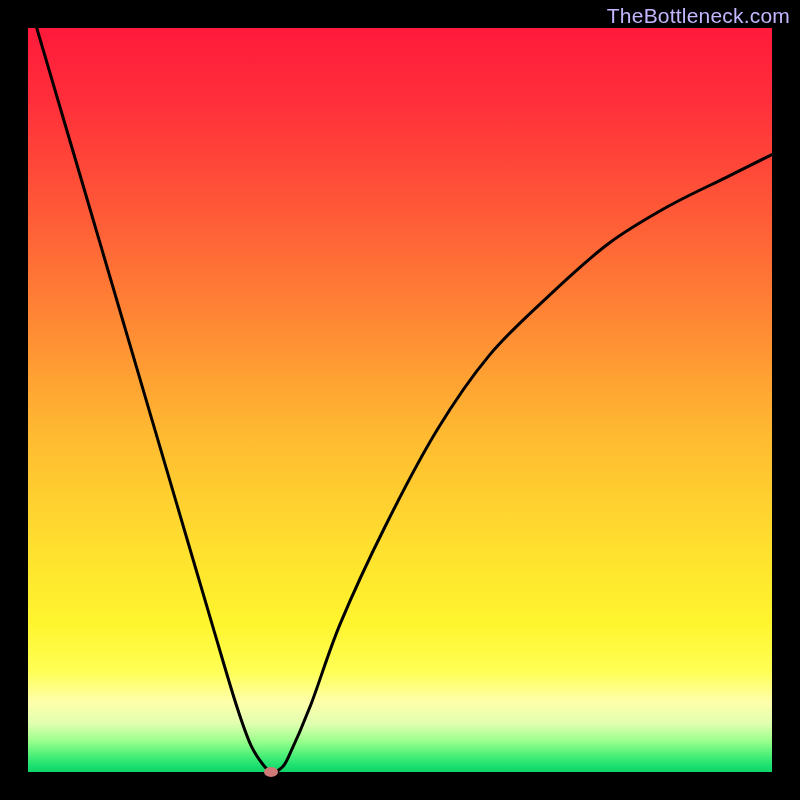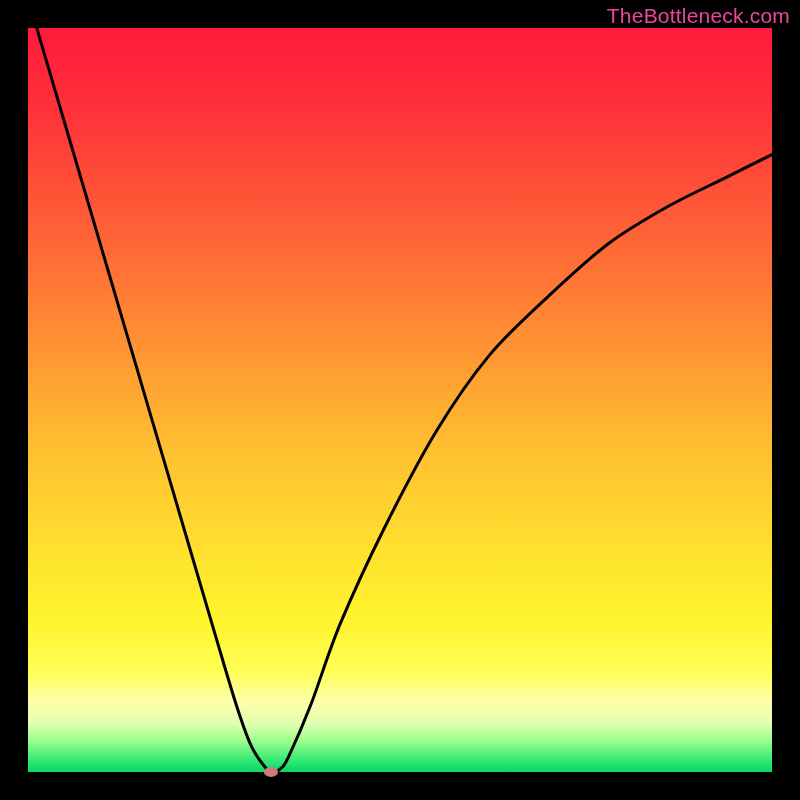--- a/index.html
+++ b/index.html
@@ -23,21 +23,21 @@
     position: absolute;
     left: 0;
     top: 0;
     width: 100%;
     height: 100%;
   }
   .watermark {
     position: absolute;
     top: 4px;
     right: 10px;
-    color: #ec4899;
+    color: #c4b5fd;
     font-size: 21px;
     font-weight: 500;
     letter-spacing: 0.2px;
     z-index: 10;
   }
   svg.curve {
     position: absolute;
     left: 0;
     top: 0;
     width: 100%;

